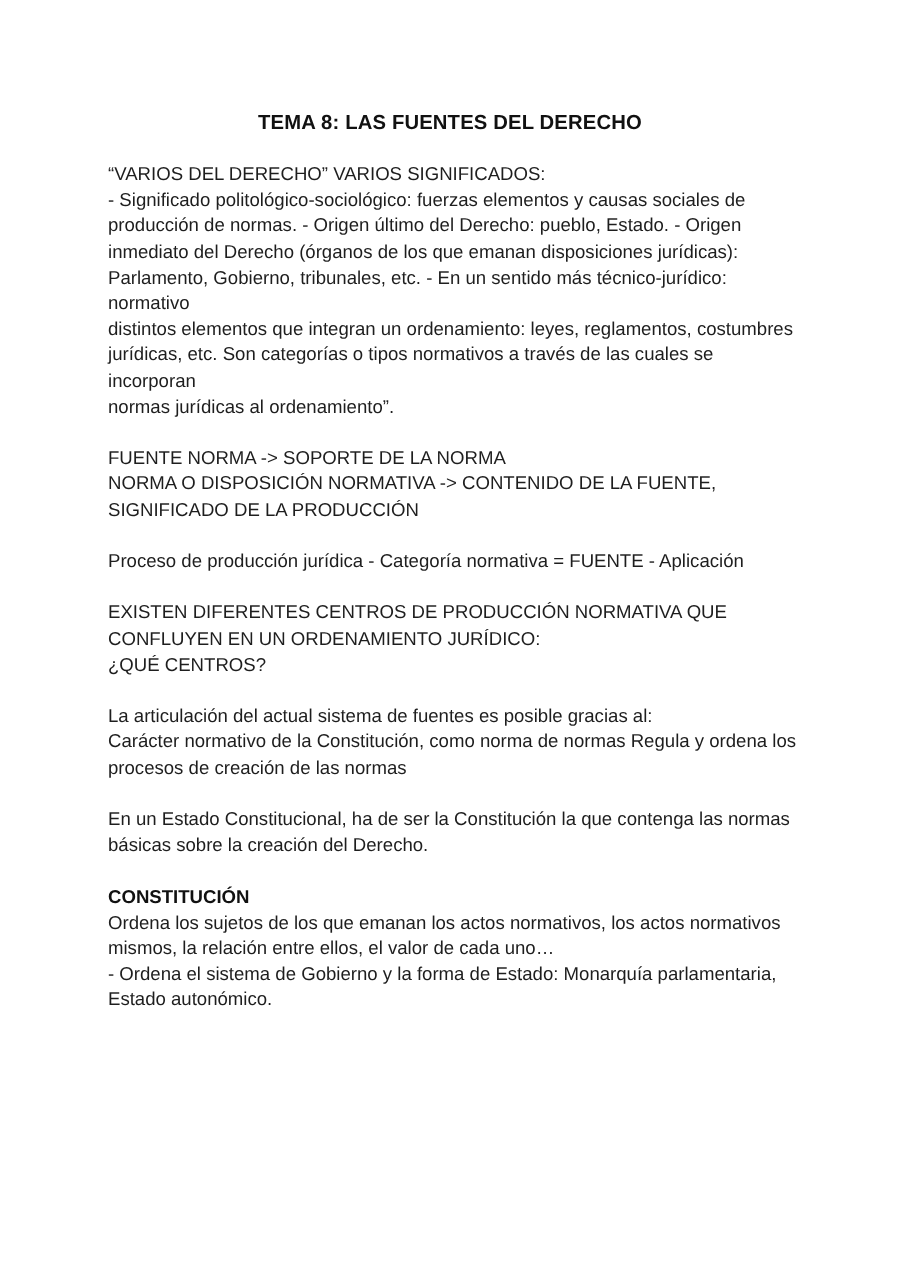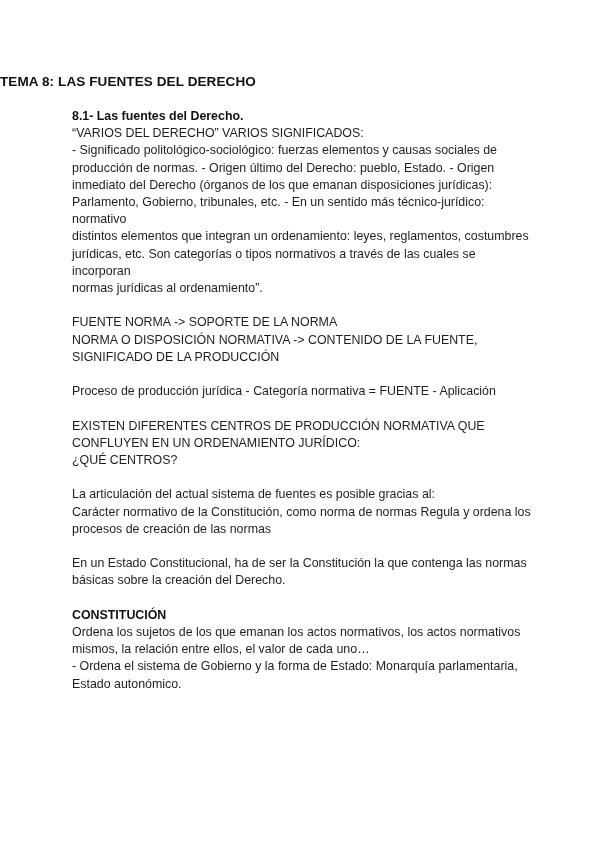--- a/index.html
+++ b/index.html
@@ -1,34 +1,33 @@
 <!DOCTYPE html>
 <html><head>
 <meta charset="utf-8">
 <style>
   html, body { margin: 0; padding: 0; background: #ffffff; }
   body { width: 600px; height: 848px; position: relative; overflow: hidden;
          font-family: "Liberation Sans", sans-serif; color: #1a1a1a; }
   .page { position: absolute; left: 0; top: 0; width: 600px; height: 848px; background: #fff; }
-  .title { position: absolute; top: 74px; left: 0; width: 600px; 
+  .title { position: absolute; top: 74px; left: 0; width: 600px; text-align: center;
            font-weight: bold; font-size: 13.5px; letter-spacing: 0.1px; color: #111; }
   .body { position: absolute; left: 72px; top: 108px; width: 460px;
           font-size: 12.4px; line-height: 17.2px; color: #1e1e1e; }
   .body p { margin: 0; }
   .gap { height: 17.2px; }
   .bold { font-weight: bold; color: #111; }
 </style>
 </head>
 <body>
 
 <div class="page">
   <div class="title">TEMA 8: LAS FUENTES DEL DERECHO</div>
 
   <div class="body">
-    <p class="bold">8.1- Las fuentes del Derecho.</p>
     <p>“VARIOS DEL DERECHO” VARIOS SIGNIFICADOS:</p>
     <p>- Significado politológico-sociológico: fuerzas elementos y causas sociales de</p>
     <p>producción de normas. - Origen último del Derecho: pueblo, Estado. - Origen</p>
     <p>inmediato del Derecho (órganos de los que emanan disposiciones jurídicas):</p>
     <p>Parlamento, Gobierno, tribunales, etc. - En un sentido más técnico-jurídico: normativo</p>
     <p>distintos elementos que integran un ordenamiento: leyes, reglamentos, costumbres</p>
     <p>jurídicas, etc. Son categorías o tipos normativos a través de las cuales se incorporan</p>
     <p>normas jurídicas al ordenamiento”.</p>
     <div class="gap"></div>
 

